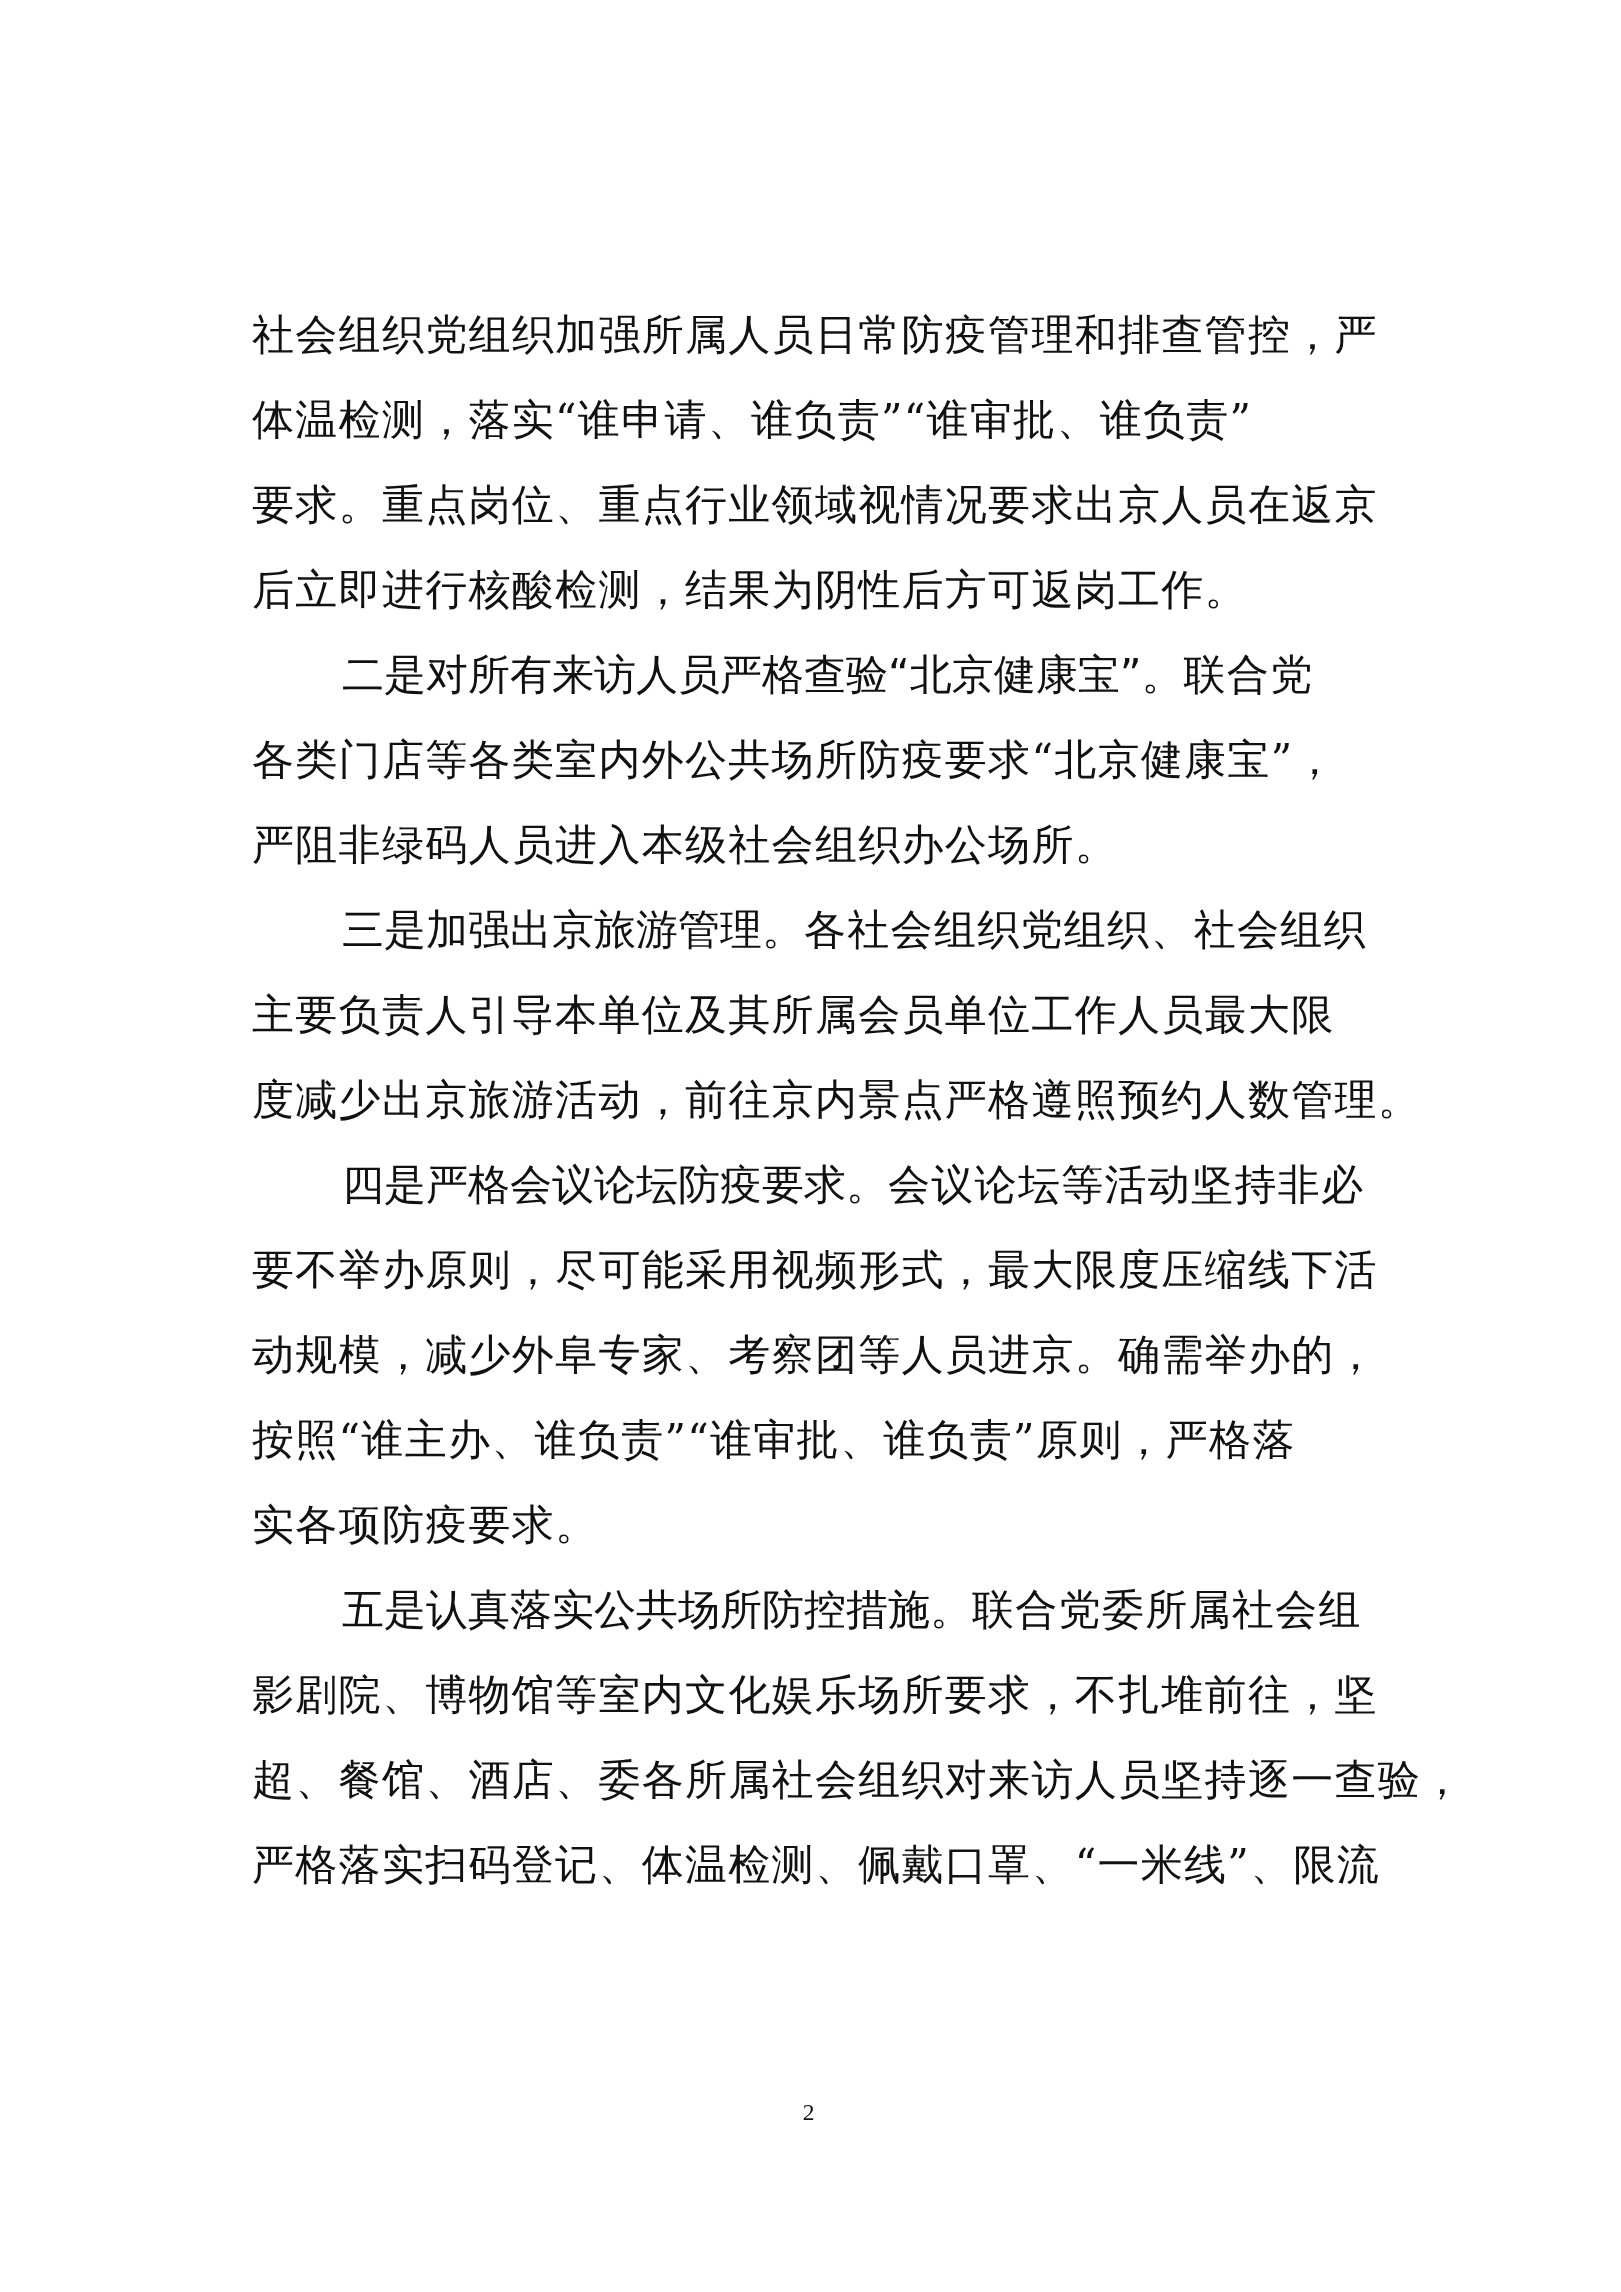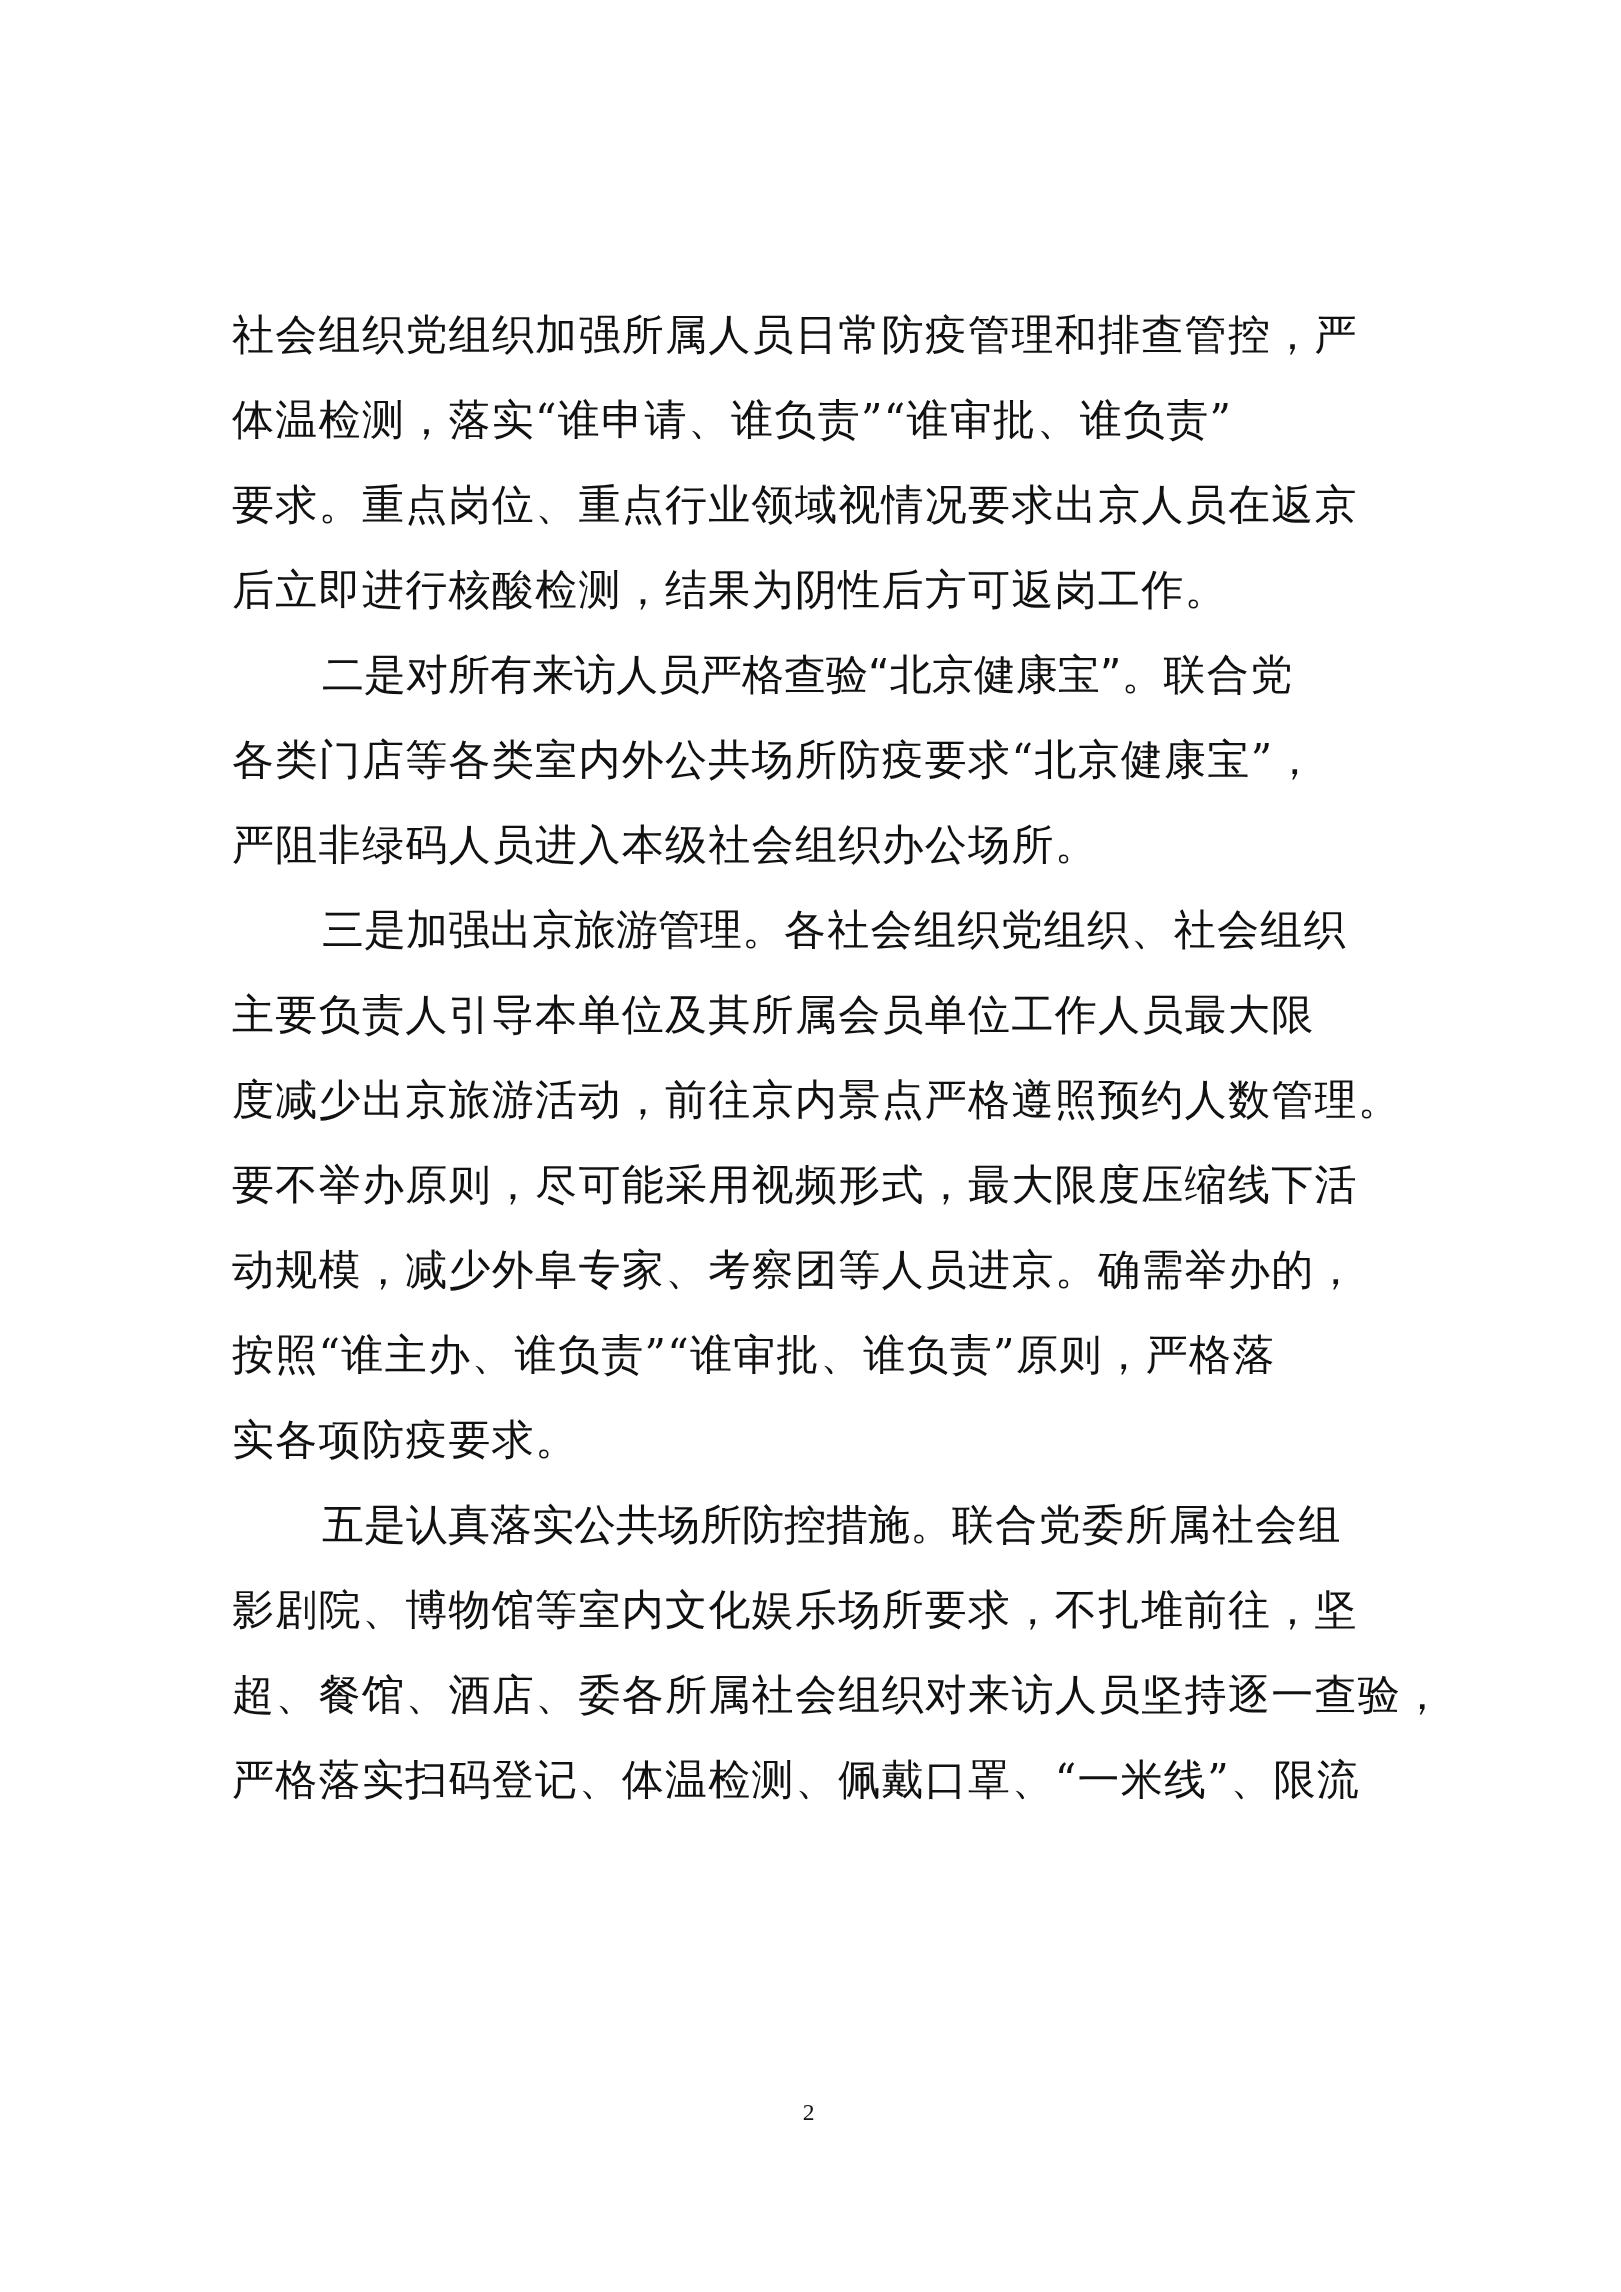--- a/index.html
+++ b/index.html
@@ -17,21 +17,21 @@
     .page {
       position: absolute;
       left: 0;
       top: 0;
       width: 1621px;
       height: 2293px;
       background: #ffffff;
     }
     .body-text {
       position: absolute;
-      left: 232px;
+      left: 252px;
       top: 292px;
       width: 1137px;
       font-family: "DejaVu Serif", "Liberation Serif", serif;
       font-size: 42px;
       line-height: 85px;
       letter-spacing: 1.3px;
       color: #111111;
     }
     .line {
       display: block;
@@ -90,20 +90,23 @@
     <span class="line indent">
       <span class="heading">三是加强出京旅游管理。</span><span>各社会组织党组织、社会组织</span>
     </span>
     <span class="line">
       <span>主要负责人引导本单位及其所属会员单位工作人员最大限</span>
     </span>
     <span class="line">
       <span>度减少出京旅游活动，前往京内景点严格遵照预约人数管理。</span>
     </span>
 
+    <span class="line indent">
+      <span class="heading">四是严格会议论坛防疫要求。</span><span>会议论坛等活动坚持非必</span>
+    </span>
     <span class="line">
       <span>要不举办原则，尽可能采用视频形式，最大限度压缩线下活</span>
     </span>
     <span class="line">
       <span>动规模，减少外阜专家、考察团等人员进京。确需举办的，</span>
     </span>
     <span class="line">
       <span>按照“谁主办、谁负责”“谁审批、谁负责”原则，严格落</span>
     </span>
     <span class="line">

